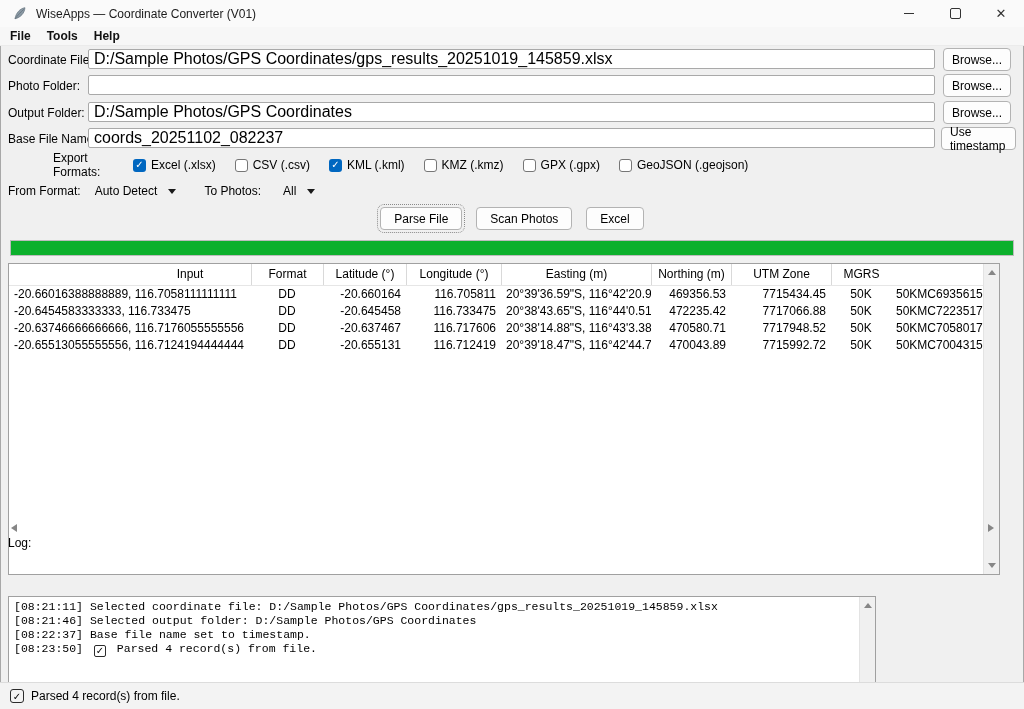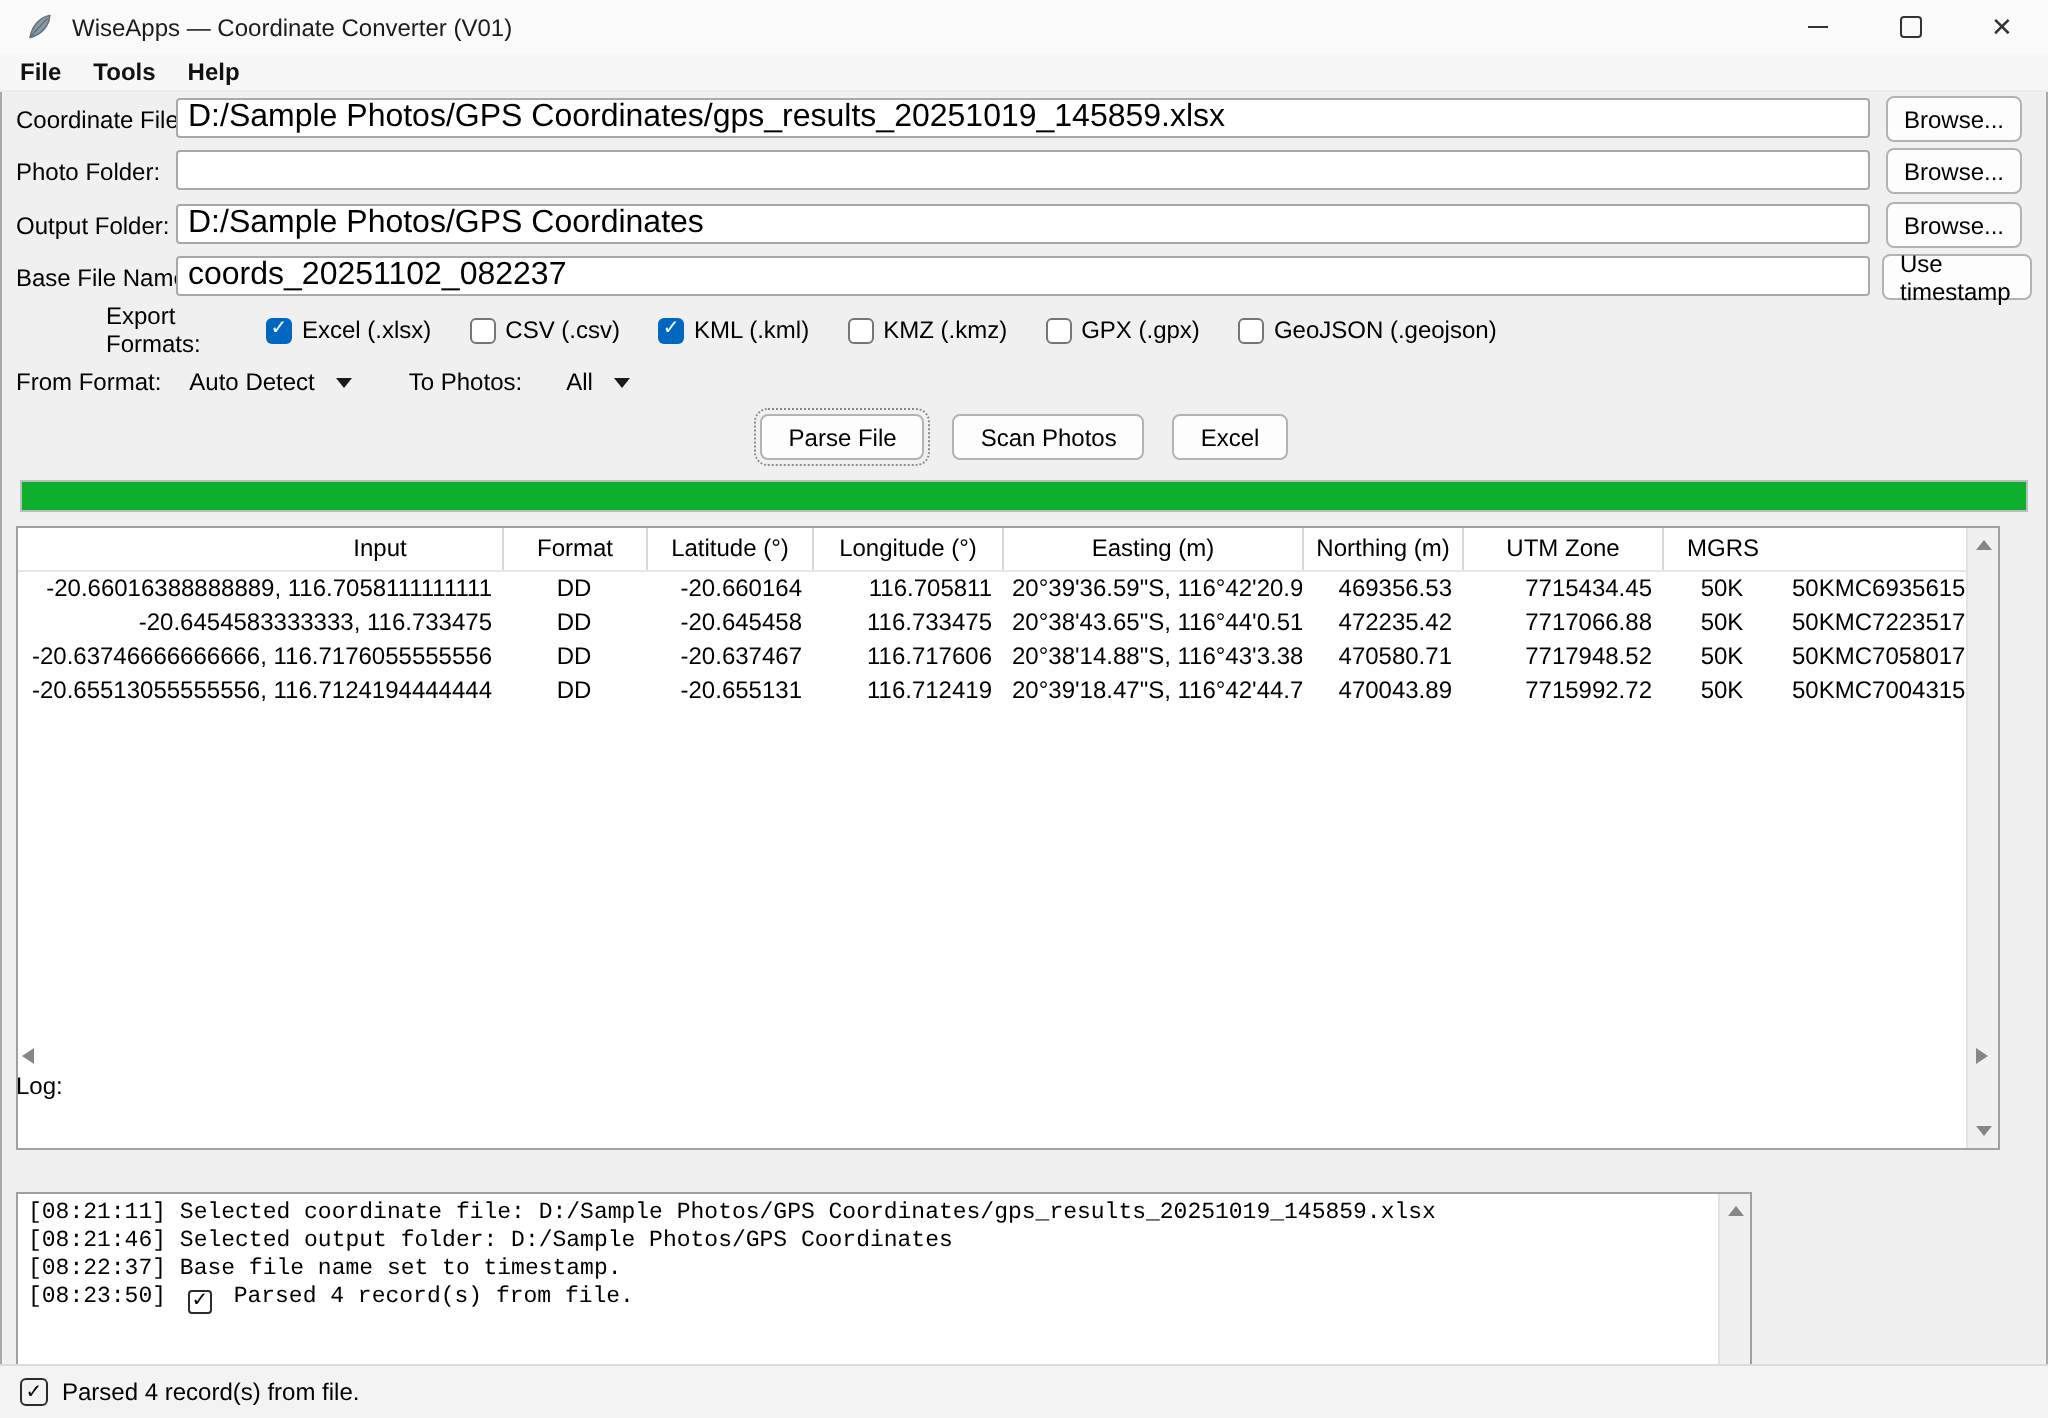--- a/index.html
+++ b/index.html
@@ -68,21 +68,21 @@
   
   .table-wrap{position:absolute;left:8px;top:263px;width:992px;height:312px;box-sizing:border-box;
     background:#fff;border:1px solid #a0a0a0;}
   .grid-cols{display:grid;grid-template-columns:242px 72px 83px 95px 150px 80px 100px 60px 1fr;}
   .thead{height:21px;border-bottom:1px solid #e6e6e6;margin-right:15px;}
   .th{font-size:12px;line-height:20px;text-align:center;border-left:1px solid #d9d9d9;
     overflow:hidden;white-space:nowrap;}
   .th:first-child{border-left:none;padding-left:120px;}
   .trow{height:17px;}
   .td{font-size:12px;line-height:17px;padding:0 5px;overflow:hidden;white-space:nowrap;}
-  .al-l{text-align:right}.al-c{text-align:center}.al-r{text-align:right}
+  .al-l{text-align:left}.al-c{text-align:center}.al-r{text-align:right}
 
   
   .vscroll{position:absolute;right:0;top:0;bottom:0;width:15px;background:#f0f0f0;border-left:1px solid #e3e3e3;}
   .arr{position:absolute;left:50%;transform:translateX(-50%);width:0;height:0;}
   .arr-up{top:6px;border-left:4px solid transparent;border-right:4px solid transparent;border-bottom:5px solid #868686;}
   .arr-down{bottom:6px;border-left:4px solid transparent;border-right:4px solid transparent;border-top:5px solid #868686;}
   .h-arrow{position:absolute;top:524px;width:0;height:0;}
   .h-arrow.left{left:11px;border-top:4px solid transparent;border-bottom:4px solid transparent;border-right:6px solid #868686;}
   .h-arrow.right{left:988px;border-top:4px solid transparent;border-bottom:4px solid transparent;border-left:6px solid #868686;}
 

